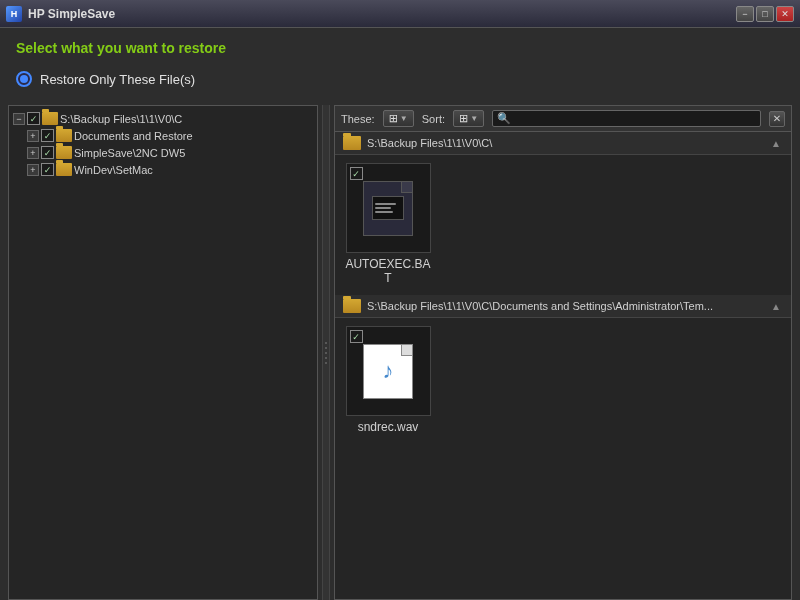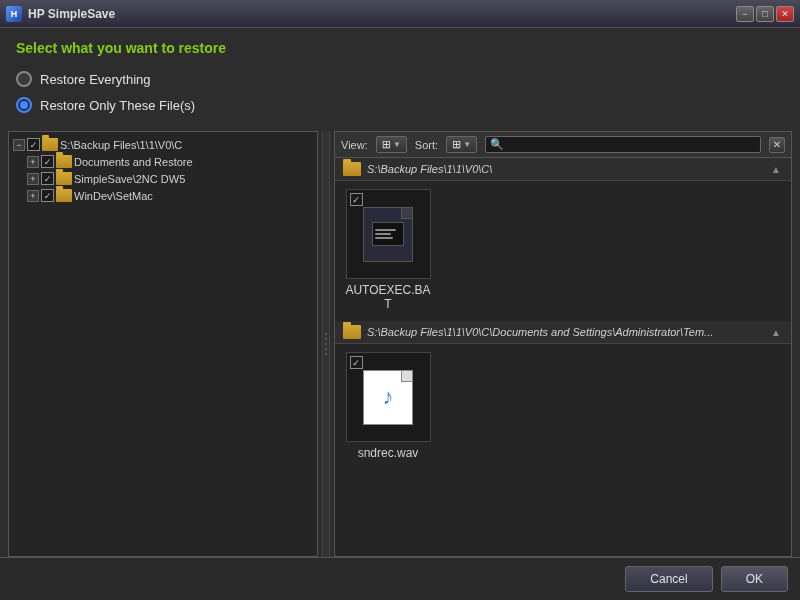--- a/index.html
+++ b/index.html
@@ -293,21 +293,20 @@
     .folder-section {
       margin-bottom: 2px;
     }
     .folder-header {
       display: flex;
       align-items: center;
       background: #2e2e2e;
       padding: 4px 8px;
       gap: 6px;
       border-bottom: 1px solid #444;
-      font-style: italic;
     }
     .folder-header-icon {
       width: 18px;
       height: 14px;
       background: linear-gradient(to bottom, #d4a832, #b88820);
       border-radius: 1px;
       flex-shrink: 0;
       position: relative;
     }
     .folder-header-icon::before {
@@ -528,24 +527,20 @@
     <div class="title-btn">□</div>
     <div class="title-btn close">✕</div>
   </div>
 </div>
 
 <div class="dialog-content">
 
   <div class="header-area">
     <div class="dialog-title">Select what you want to restore</div>
 
-    <div class="radio-option">
-      <div class="radio-circle"></div>
-      <span class="radio-label">Restore Everything</span>
-    </div>
 
     <div class="radio-option">
       <div class="radio-circle selected"></div>
       <span class="radio-label">Restore Only These File(s)</span>
     </div>
   </div>
 
   <div class="main-panel">
 
     <div class="tree-panel">
@@ -587,21 +582,21 @@
         <div class="resize-dot"></div>
         <div class="resize-dot"></div>
         <div class="resize-dot"></div>
         <div class="resize-dot"></div>
       </div>
     </div>
 
     <div class="view-panel">
 
       <div class="view-toolbar">
-        <span class="toolbar-label">View:</span>
+        <span class="toolbar-label">These:</span>
         <div class="toolbar-btn">
           <span>⊞</span>
           <span class="arrow">▼</span>
         </div>
         <span class="toolbar-label">Sort:</span>
         <div class="toolbar-btn">
           <span>⊞</span>
           <span class="arrow">▼</span>
         </div>
         <div class="search-box">
@@ -652,18 +647,14 @@
               <span class="file-name">sndrec.wav</span>
             </div>
           </div>
         </div>
 
       </div>
     </div>
 
   </div>
 
-  <div class="bottom-bar">
-    <button class="dialog-btn">Cancel</button>
-    <button class="dialog-btn ok">OK</button>
-  </div>
 
 </div>
 
 </body></html>

